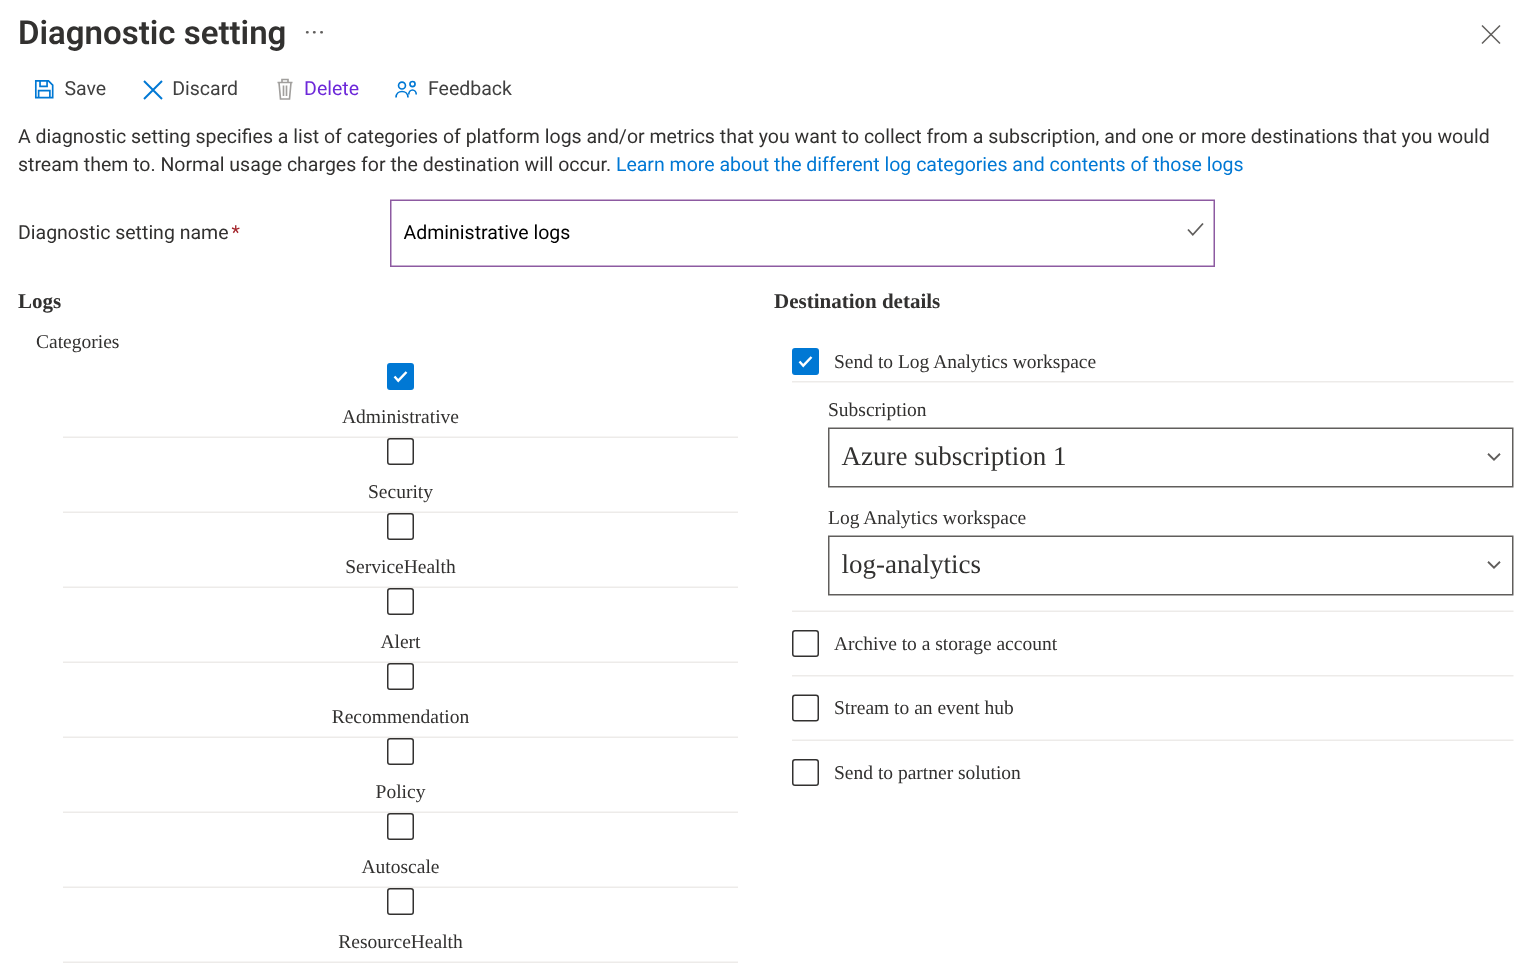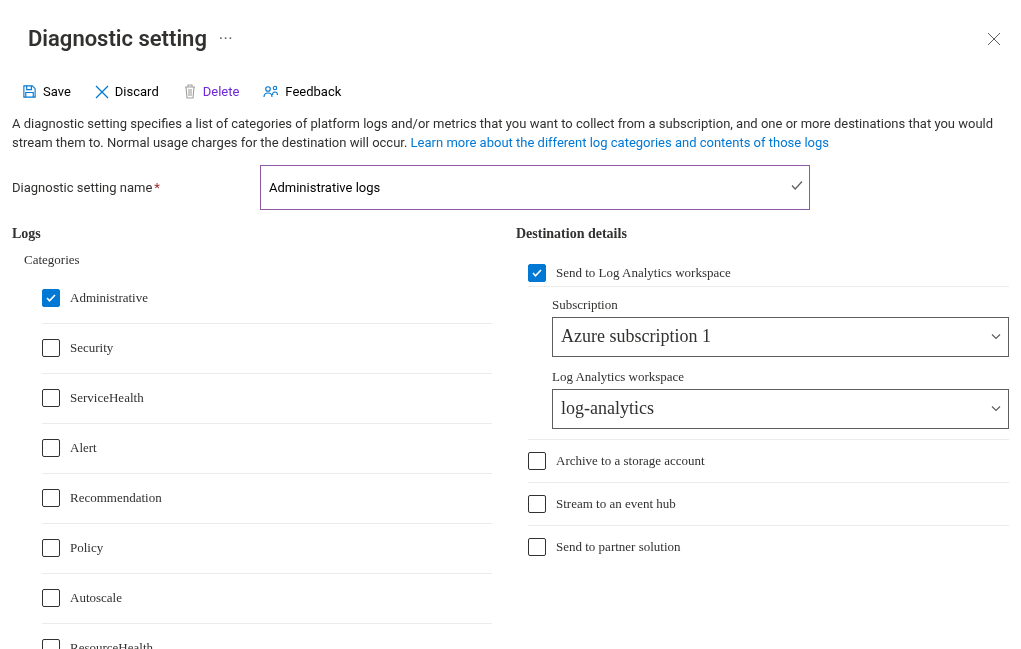--- a/index.html
+++ b/index.html
@@ -13,21 +13,21 @@
   }
   .header {
     display: flex;
     align-items: center;
     justify-content: space-between;
     padding: 10px 16px 4px 12px;
   }
   .header h1 {
     font-size: 22px;
     font-weight: 600;
-    margin: 16px;
+    margin: 0;
     display: flex;
     align-items: center;
   }
   .ellipsis {
     font-size: 13px;
     color: #605e5c;
     margin-left: 12px;
     letter-spacing: 1px;
   }
   .close-x {
@@ -41,21 +41,21 @@
     align-items: center;
     gap: 16px;
     padding: 10px 18px 10px 18px;
     border-top: 1px solid transparent;
   }
   .toolbar button {
     background: none;
     border: none;
     font-family: inherit;
     font-size: 13px;
-    color: #000000;
+    color: #404040;
     display: flex;
     align-items: center;
     gap: 6px;
     cursor: pointer;
     padding: 2px 4px;
   }
   .toolbar button.disabled {
     color: #6d28d9;
     cursor: default;
   }
@@ -117,20 +117,21 @@
   }
   .check-list {
     margin-left: 30px;
   }
   .check-row {
     display: flex;
     align-items: center;
     height: 50px;
     border-bottom: 1px solid #edebe9;
     gap: 10px;
+    flex-direction: column;
   }
   .cb {
     width: 18px;
     height: 18px;
     border: 1px solid #323130;
     border-radius: 2px;
     display: flex;
     align-items: center;
     justify-content: center;
     cursor: pointer;

